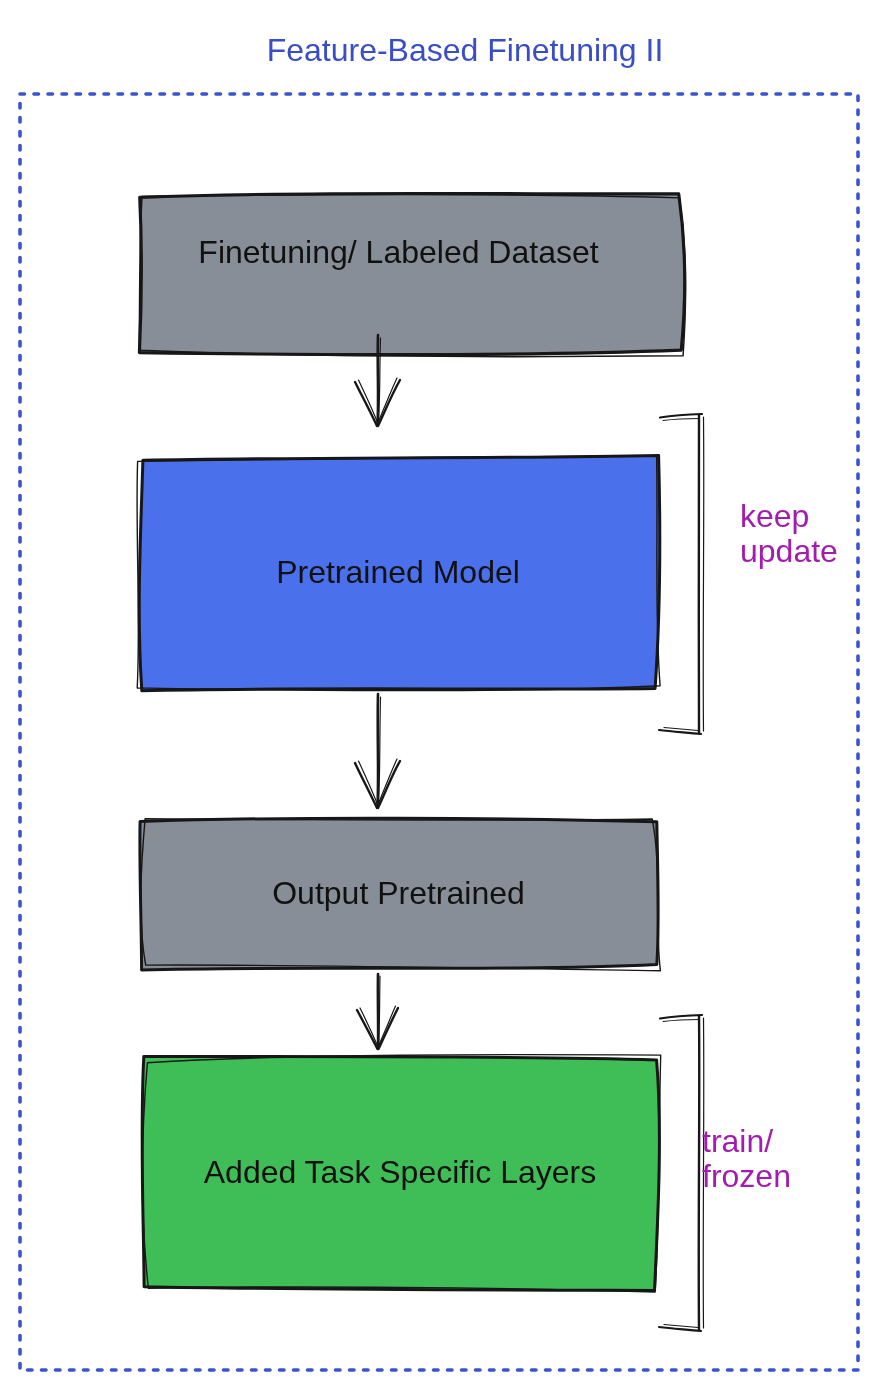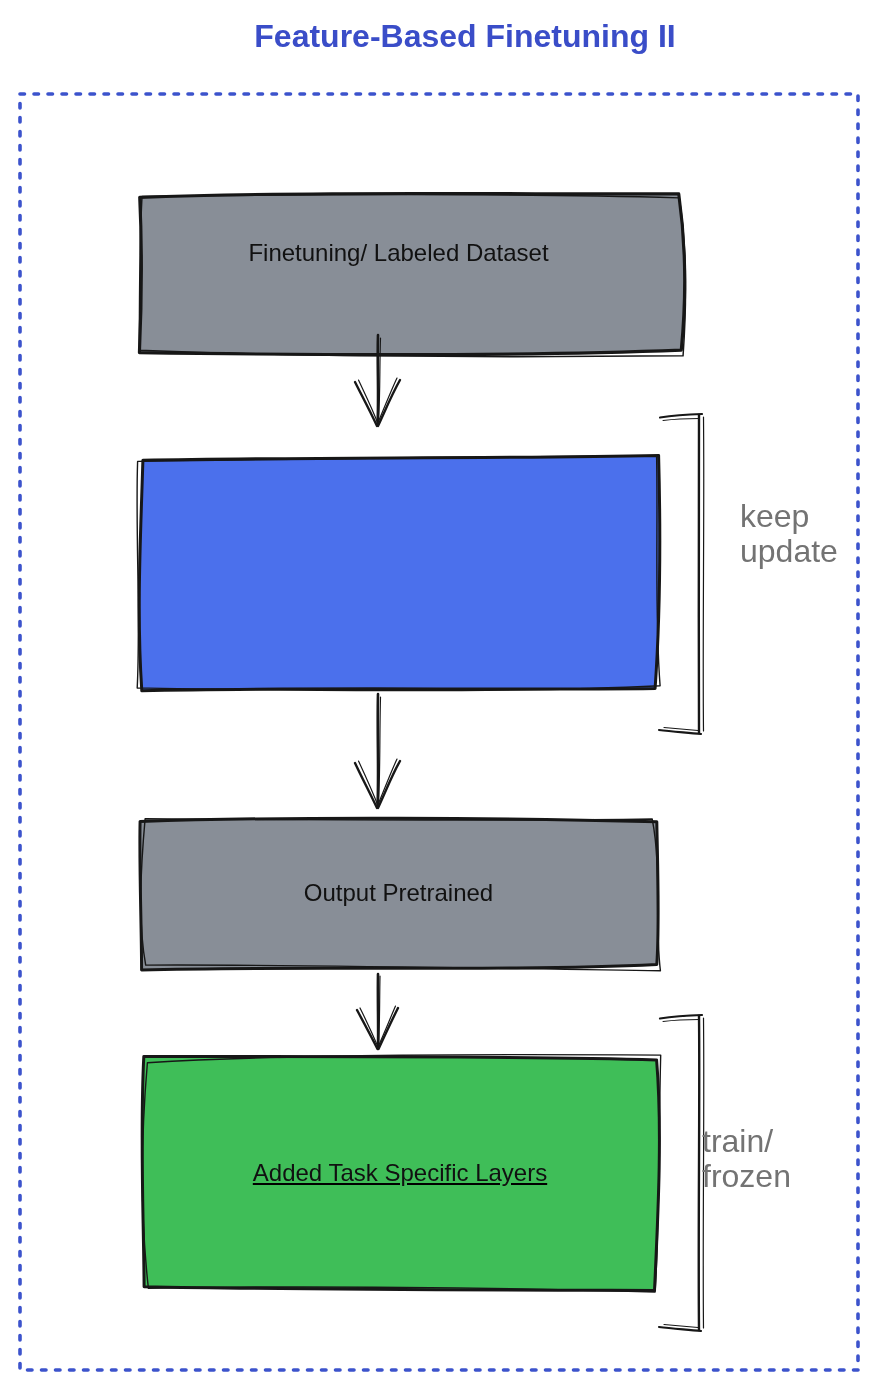--- a/index.html
+++ b/index.html
@@ -1,31 +1,31 @@
 <!DOCTYPE html>
 <html><head>
 <meta charset="utf-8">
 <style>
   html,body{margin:0;padding:0;background:#ffffff;}
   .stage{
     position:relative;width:880px;height:1393px;background:#ffffff;
     font-family:"Liberation Sans","DejaVu Sans",sans-serif;overflow:hidden;
   }
   .title{
-    position:absolute;top:17px;left:465px;transform:translateX(-50%);
-    font-size:32px;line-height:38px;white-space:nowrap;font-weight:700;
+    position:absolute;top:31px;left:465px;transform:translateX(-50%);
+    font-size:32px;line-height:38px;white-space:nowrap;font-weight:400;
   }
   .frame-svg{position:absolute;left:18px;top:92px;width:842px;height:1280px;overflow:visible;}
   .box{position:absolute;display:flex;align-items:center;justify-content:center;}
   .box .sketch{position:absolute;left:0;top:0;width:100%;height:100%;overflow:visible;}
-  .box-label{position:relative;font-size:24px;color:#111111;z-index:2;white-space:nowrap;}
+  .box-label{position:relative;font-size:32px;color:#111111;z-index:2;white-space:nowrap;}
   .box-dataset{padding:0 26px 40px 0;}
   .arrow,.bracket{position:absolute;overflow:visible;}
   .ink{fill:none;stroke:#171717;stroke-linecap:round;stroke-linejoin:round;}
-  .side-label{position:absolute;font-size:32px;line-height:35px;color:#737373;font-weight:400;}
+  .side-label{position:absolute;font-size:32px;line-height:35px;color:#a21caf;font-weight:400;}
 </style>
 </head>
 <body>
 
 <div class="stage">
 
   <div class="title" style="color: rgb(58, 77, 200);">Feature-Based Finetuning II</div>
 
   <svg class="frame-svg">
     <rect x="2" y="2" width="838" height="1276" fill="none" stroke="#3C53CC" stroke-width="3.6" stroke-dasharray="4.5 9.5" stroke-linecap="round"></rect>
@@ -46,20 +46,21 @@
     <path class="ink" stroke-width="1.2" d="M16.5 46 C23 60, 30 74, 36.5 91"></path>
     <path class="ink" stroke-width="2.4" d="M58 46 C50 60, 43 77, 36 92"></path>
     <path class="ink" stroke-width="1.2" d="M55 44 C48.5 58, 42.5 73, 35 91"></path>
   </svg>
 
   <div class="box" style="left:136px;top:452px;width:524px;height:241px;">
     <svg class="sketch" viewBox="0 0 524 241">
         <path d="M6.9 8.3 C159.4 5.1, 364.1 6.8, 522.6 3.4 C524.6 77.4, 524.5 159.6, 519.1 236.4 C366.0 238.4, 157.6 234.7, 5.8 238.8 C0.5 160.1, 4.7 81.6, 6.9 8.3 Z" fill="#4B70EC" stroke="#171717" stroke-width="3" stroke-linejoin="round"></path>
         <path d="M1.6 9.4 C154.1 6.7, 363.9 4.6, 520.6 3.8 C522.1 80.1, 518.5 162.8, 524.1 233.7 C364.7 241.5, 160.4 238.3, 1.2000000000000002 236 C4.8 163.6, -0.7000000000000002 78.9, 1.6 9.4 Z" fill="none" stroke="#171717" stroke-width="1.4" stroke-linejoin="round"></path>
       </svg>
+    <span class="box-label">Pretrained Model</span>
   </div>
 
   <svg class="bracket" style="left:655px;top:408px;width:55px;height:332px;" viewBox="0 0 55 332">
     <path class="ink" stroke-width="2.4" d="M44 7 C45 90, 43 220, 44 325"></path>
     <path class="ink" stroke-width="1.2" d="M48.5 9 C49.5 100, 47.5 230, 48.5 323"></path>
     <path class="ink" stroke-width="2.2" d="M47 6 C32 6.5, 18 7.5, 5 9.5"></path>
     <path class="ink" stroke-width="1.1" d="M44 10.5 C32 10.5, 20 11, 8 12.5"></path>
     <path class="ink" stroke-width="2.2" d="M46 326 C31 324.5, 17 323.5, 4 322"></path>
     <path class="ink" stroke-width="1.1" d="M43 322.5 C32 321.5, 20 320.5, 9 319.5"></path>
   </svg>
@@ -87,21 +88,21 @@
 
   <svg class="arrow" style="left:342px;top:974px;width:72px;height:78px;" viewBox="0 0 72 78">
     <path class="ink" stroke-width="2.6" d="M36 0 C35.5 25, 36.5 50, 36 74"></path>
     <path class="ink" stroke-width="1.2" d="M38 2 C37.5 26, 37.8 48, 36.6 71"></path>
     <path class="ink" stroke-width="2.4" d="M15 36 C22 49, 29 62, 35.5 75"></path>
     <path class="ink" stroke-width="1.2" d="M18 34 C24.5 47, 30.5 60, 36.5 74"></path>
     <path class="ink" stroke-width="2.4" d="M56 34 C49 48, 42.5 62, 36.5 75"></path>
     <path class="ink" stroke-width="1.2" d="M53.5 32 C47.5 46, 42 60, 35.5 74"></path>
   </svg>
 
-  <div class="box" style="left:139px;top:1052px;width:522px;height:241px;text-decoration:underline;">
+  <div class="box" style="left:139px;top:1052px;width:522px;height:241px;">
     <svg class="sketch" viewBox="0 0 522 241">
         <path d="M4.8 4.5 C156.6 4.9, 366.8 3.5, 517.6 7.9 C523.4 79.4, 519.1 161.4, 515.5 238.5 C364.2 238, 157.3 237.6, 5.1 234.7 C4.6 164.2, 0.7999999999999998 80.7, 4.8 4.5 Z" fill="#3FBE58" stroke="#171717" stroke-width="3" stroke-linejoin="round"></path>
         <path d="M8.4 10.7 C156.4 1.7, 365.3 2.2, 521.7 3.1 C519.6 80.6, 520.9 161.6, 516.1 240 C369.5 235.8, 158.4 233.2, 9.4 236.3 C1.1 162.4, 2.5 79.2, 8.4 10.7 Z" fill="none" stroke="#171717" stroke-width="1.4" stroke-linejoin="round"></path>
       </svg>
     <span class="box-label">Added Task Specific Layers</span>
   </div>
 
   <svg class="bracket" style="left:655px;top:1010px;width:55px;height:326px;" viewBox="0 0 55 326">
     <path class="ink" stroke-width="2.4" d="M44 6 C45 88, 43 215, 44 320"></path>
     <path class="ink" stroke-width="1.2" d="M48.5 8 C49.5 98, 47.5 225, 48.5 318"></path>

